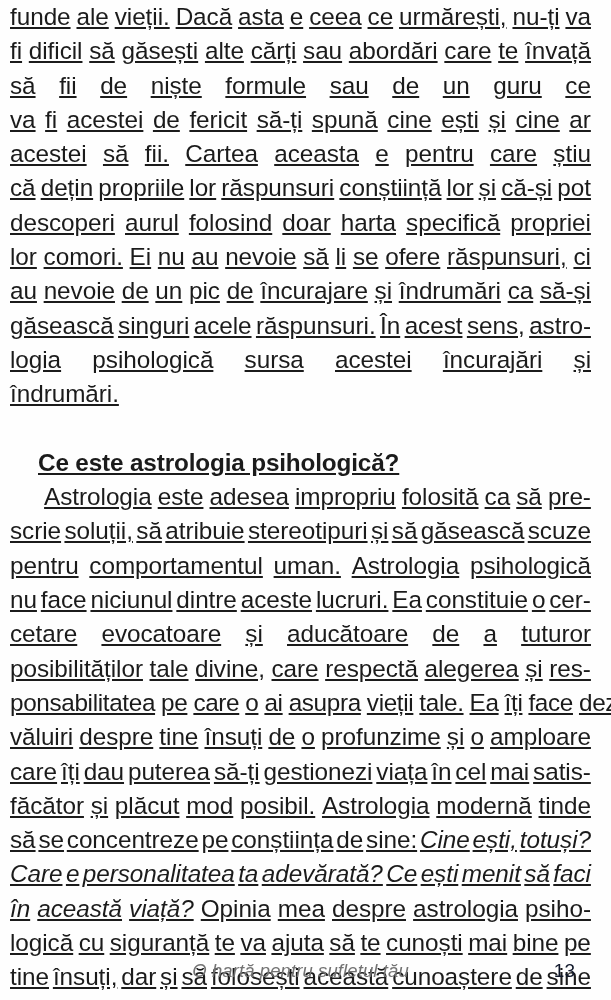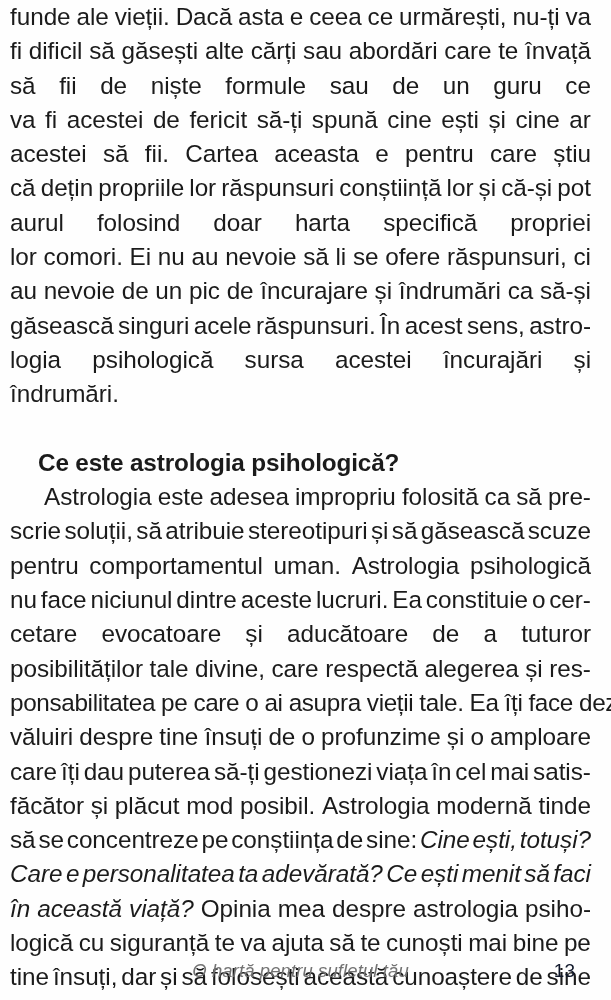--- a/index.html
+++ b/index.html
@@ -35,20 +35,21 @@
   
   .line {
     display: flex;
     width: 581px;
     height: 34.3px;
     align-items: flex-end;
     font-size: 24.3px;
     line-height: 34.3px;
     letter-spacing: -0.05px;
     white-space: pre;
+    text-decoration: underline;
   }
   
   .line.justify {
     justify-content: space-between;
   }
   
   .line.ragged {
     justify-content: flex-start;
   }
   
@@ -102,21 +103,21 @@
 <div class="page">
 
   <div class="text-column">
     <div id="para1">
         <div class="line justify"><span class="w">funde</span><span class="w">ale</span><span class="w">vieții.</span><span class="w">Dacă</span><span class="w">asta</span><span class="w">e</span><span class="w">ceea</span><span class="w">ce</span><span class="w">urmărești,</span><span class="w">nu-ți</span><span class="w">va</span></div>
         <div class="line justify"><span class="w">fi</span><span class="w">dificil</span><span class="w">să</span><span class="w">găsești</span><span class="w">alte</span><span class="w">cărți</span><span class="w">sau</span><span class="w">abordări</span><span class="w">care</span><span class="w">te</span><span class="w">învață</span></div>
         <div class="line justify"><span class="w">să</span><span class="w">fii</span><span class="w">de</span><span class="w">niște</span><span class="w">formule</span><span class="w">sau</span><span class="w">de</span><span class="w">un</span><span class="w">guru</span><span class="w">ce</span></div>
         <div class="line justify"><span class="w">va</span><span class="w">fi</span><span class="w">acestei</span><span class="w">de</span><span class="w">fericit</span><span class="w">să-ți</span><span class="w">spună</span><span class="w">cine</span><span class="w">ești</span><span class="w">și</span><span class="w">cine</span><span class="w">ar</span></div>
         <div class="line justify"><span class="w">acestei</span><span class="w">să</span><span class="w">fii.</span><span class="w">Cartea</span><span class="w">aceasta</span><span class="w">e</span><span class="w">pentru</span><span class="w">care</span><span class="w">știu</span></div>
         <div class="line justify"><span class="w">că</span><span class="w">dețin</span><span class="w">propriile</span><span class="w">lor</span><span class="w">răspunsuri</span><span class="w">conștiință</span><span class="w">lor</span><span class="w">și</span><span class="w">că-și</span><span class="w">pot</span></div>
-        <div class="line justify"><span class="w">aurul</span><span class="w">folosind</span><span class="w">doar</span><span class="w">harta</span><span class="w">specifică</span><span class="w">propriei</span></div>
+        <div class="line justify"><span class="w">descoperi</span><span class="w">aurul</span><span class="w">folosind</span><span class="w">doar</span><span class="w">harta</span><span class="w">specifică</span><span class="w">propriei</span></div>
         <div class="line justify"><span class="w">lor</span><span class="w">comori.</span><span class="w">Ei</span><span class="w">nu</span><span class="w">au</span><span class="w">nevoie</span><span class="w">să</span><span class="w">li</span><span class="w">se</span><span class="w">ofere</span><span class="w">răspunsuri,</span><span class="w">ci</span></div>
         <div class="line justify"><span class="w">au</span><span class="w">nevoie</span><span class="w">de</span><span class="w">un</span><span class="w">pic</span><span class="w">de</span><span class="w">încurajare</span><span class="w">și</span><span class="w">îndrumări</span><span class="w">ca</span><span class="w">să-și</span></div>
         <div class="line justify"><span class="w">găsească</span><span class="w">singuri</span><span class="w">acele</span><span class="w">răspunsuri.</span><span class="w">În</span><span class="w">acest</span><span class="w">sens,</span><span class="w">astro-</span></div>
         <div class="line justify"><span class="w">logia</span><span class="w">psihologică</span><span class="w">sursa</span><span class="w">acestei</span><span class="w">încurajări</span><span class="w">și</span></div>
         <div class="line ragged"><span class="w">îndrumări.</span></div>
       </div>
     <div class="gap"></div>
     <div id="heading-slot">
         <div class="line ragged" style="font-weight: bold; letter-spacing: -0.15px; padding-left: 28px;"><span>Ce este astrologia psihologică?</span></div>
       </div>

